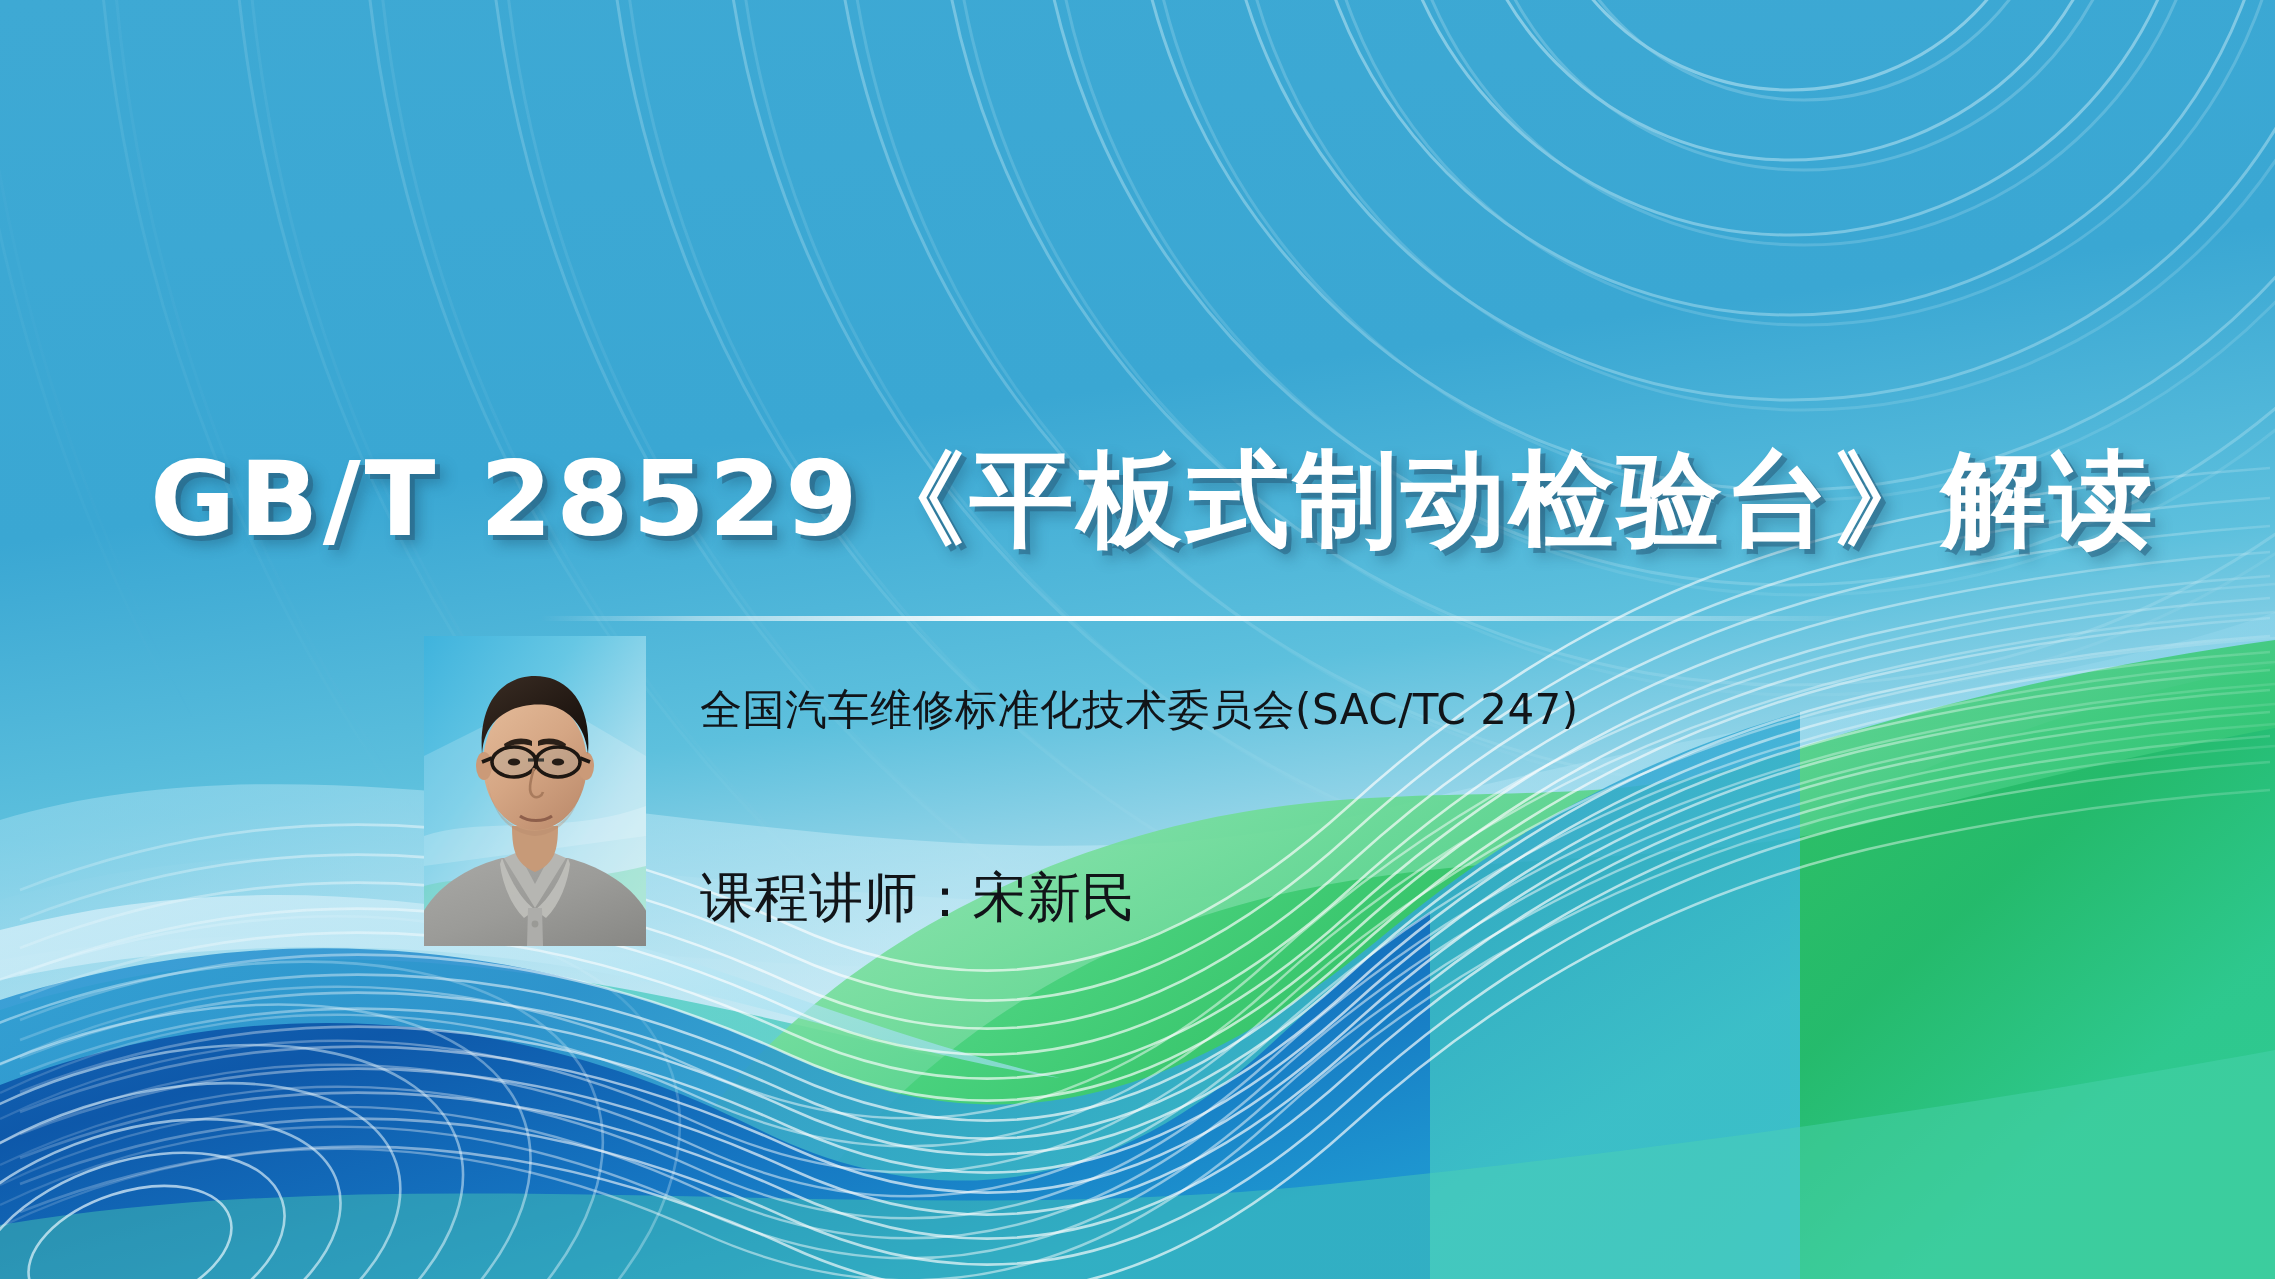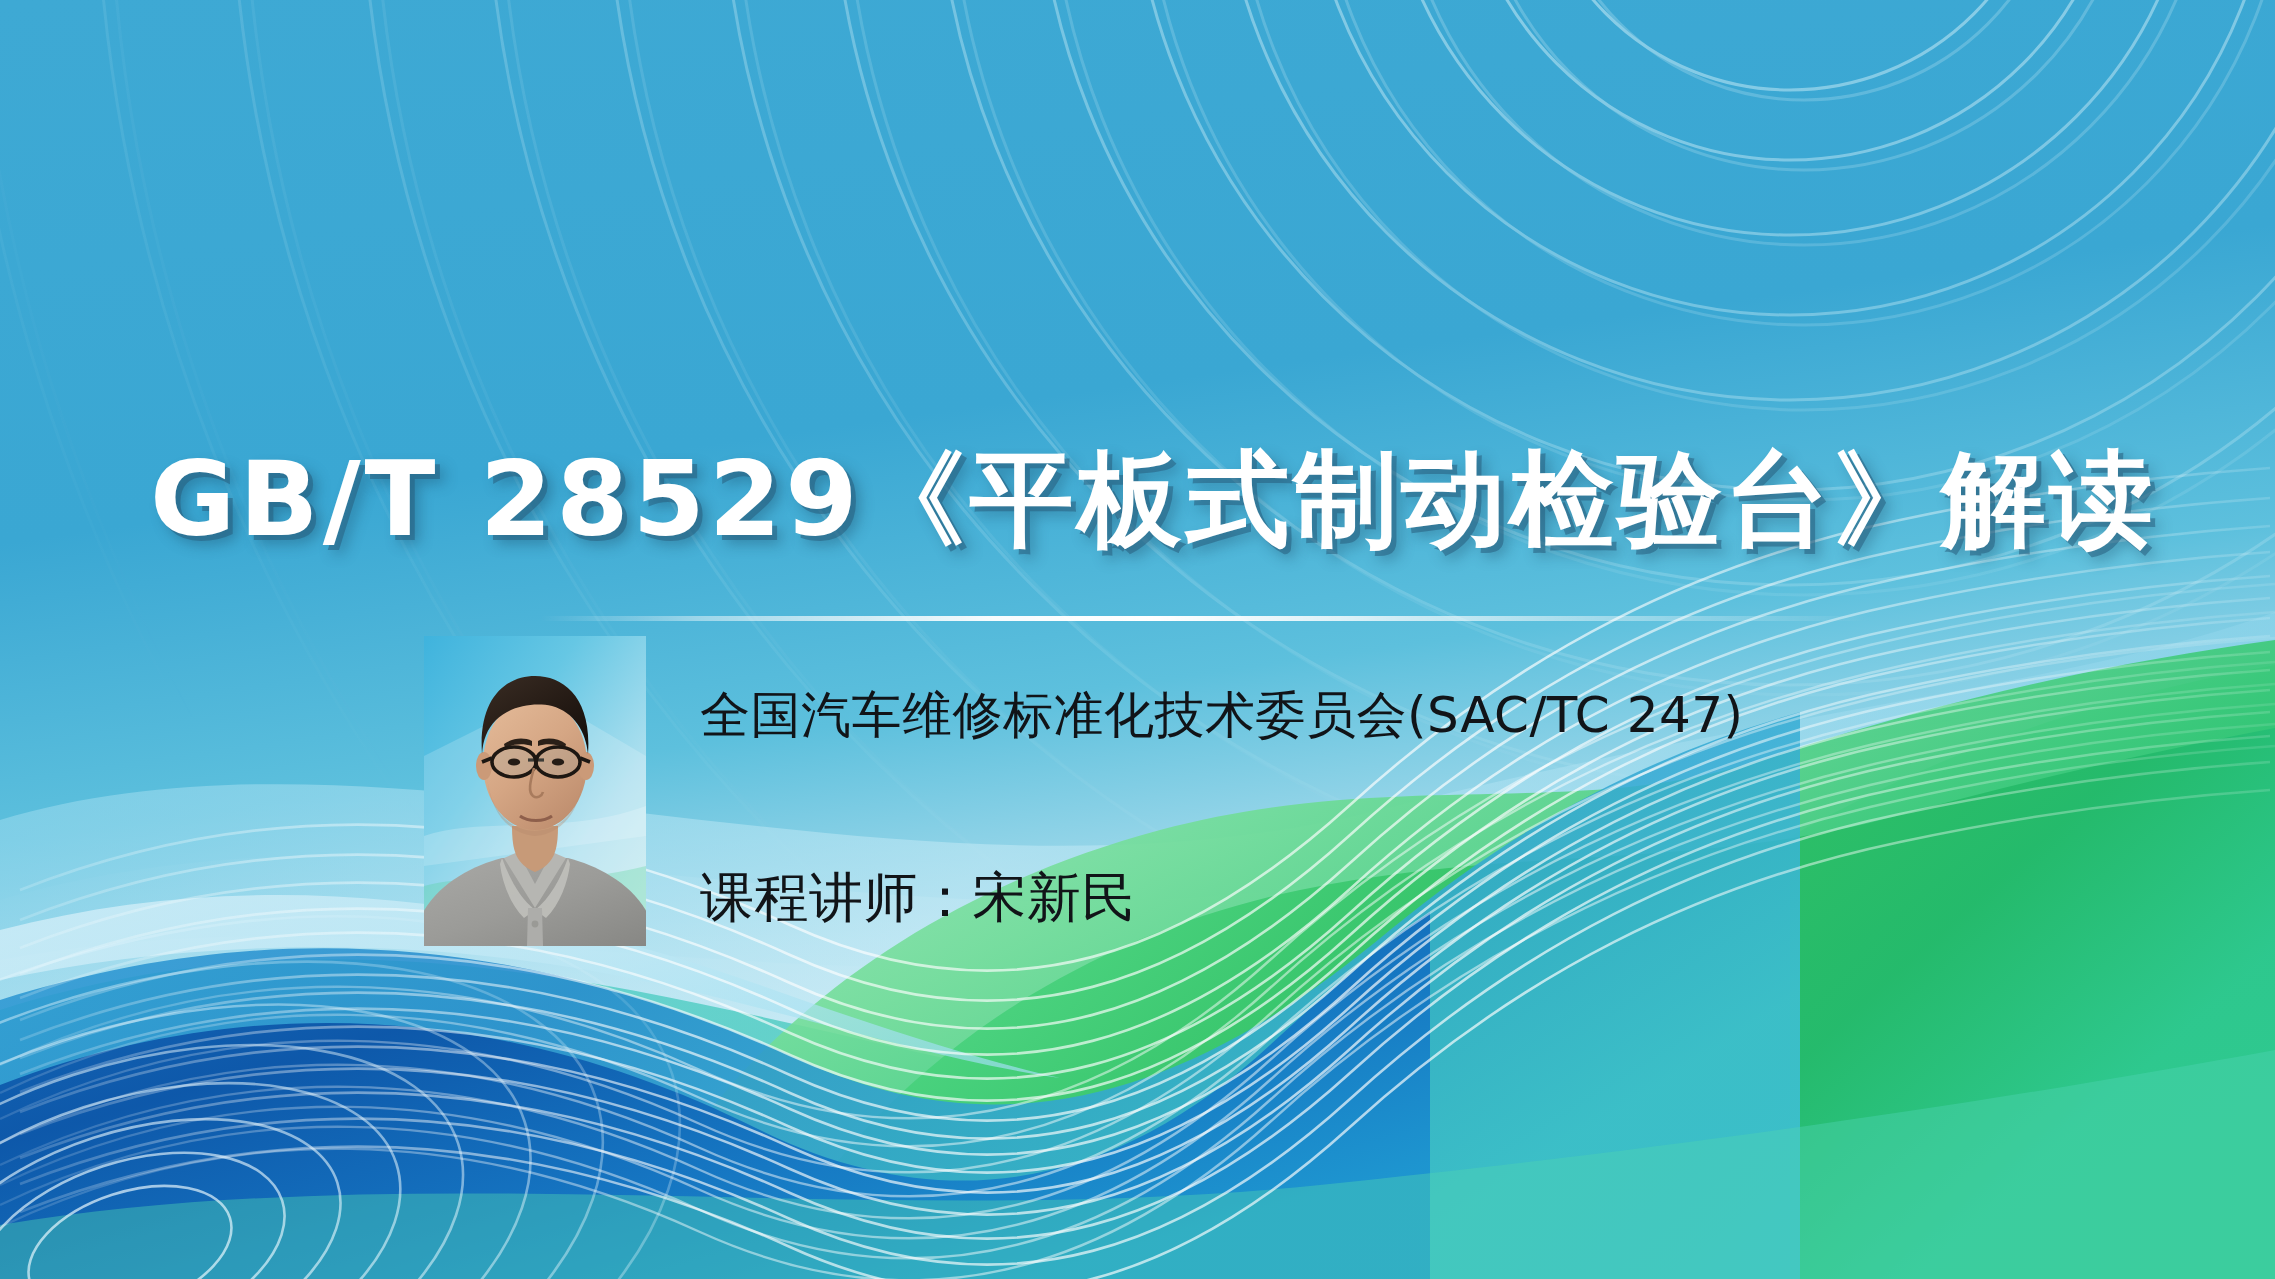--- a/index.html
+++ b/index.html
@@ -79,21 +79,21 @@
     height: 310px;
     overflow: hidden;
     background: #b9d8e6;
   }
   .portrait svg { display:block; width:100%; height:100%; }
 
   .subtitle-org {
     position: absolute;
     left: 700px;
     top: 682px;
-    font-size: 50px;
+    font-size: 42px;
     color: #111418;
     white-space: nowrap;
     letter-spacing: 0.5px;
     font-family: "DejaVu Sans", "Liberation Sans", sans-serif;
   }
 
   .subtitle-lecturer {
     position: absolute;
     left: 700px;
     top: 862px;

